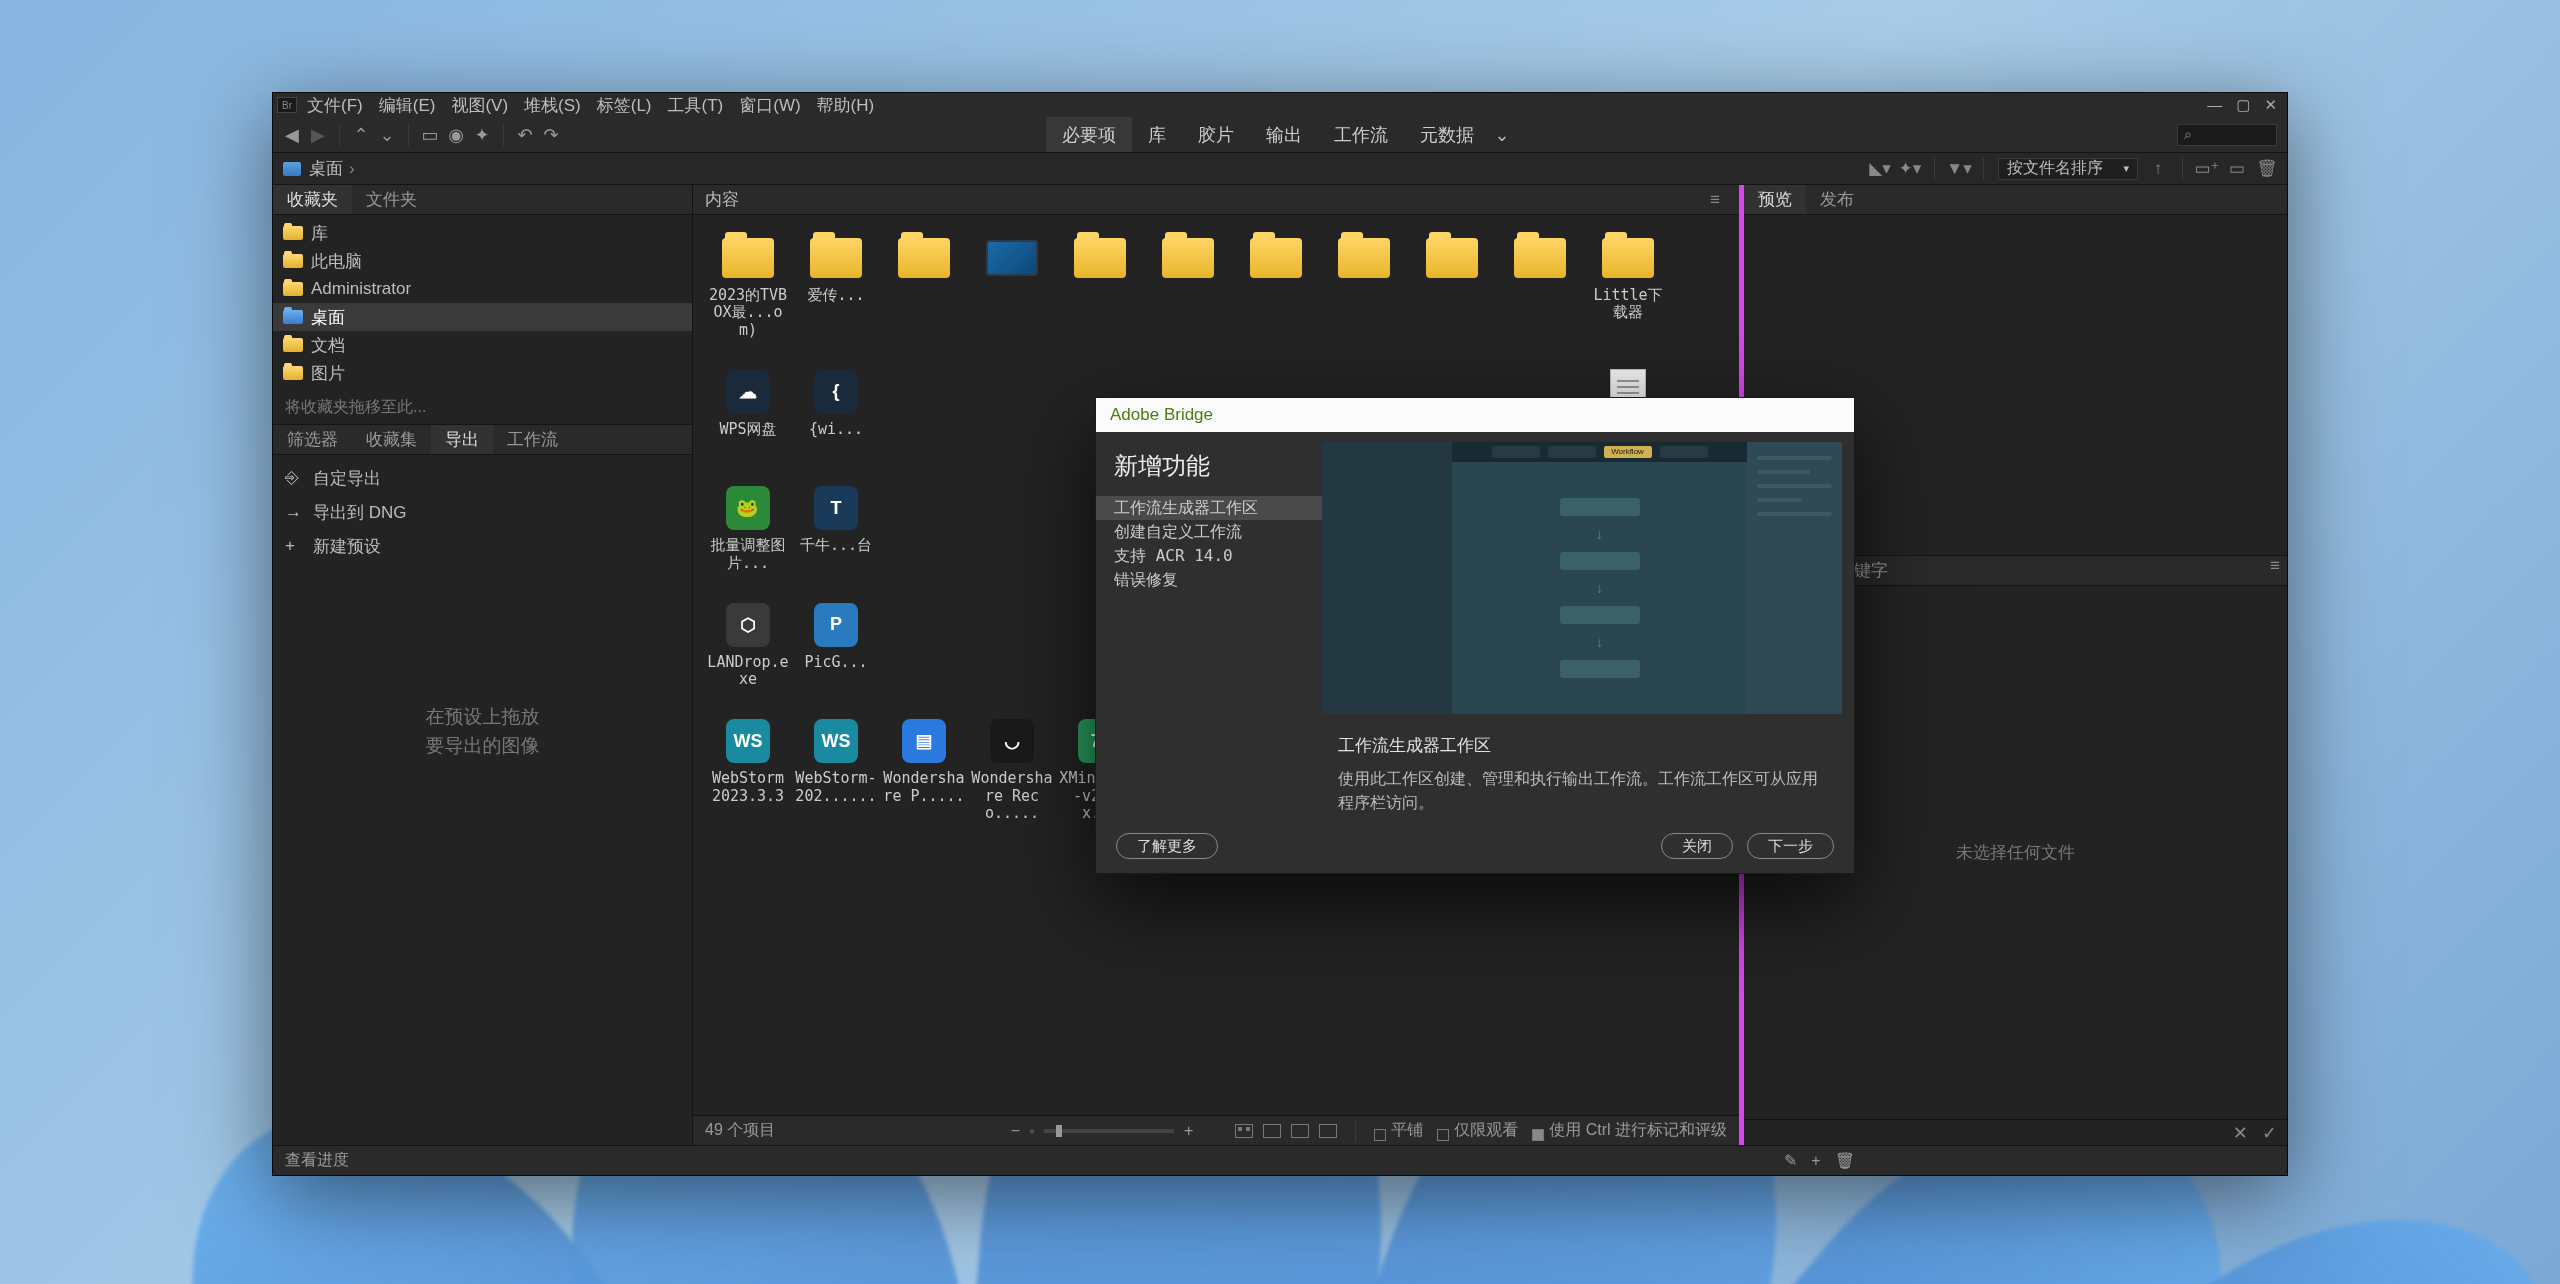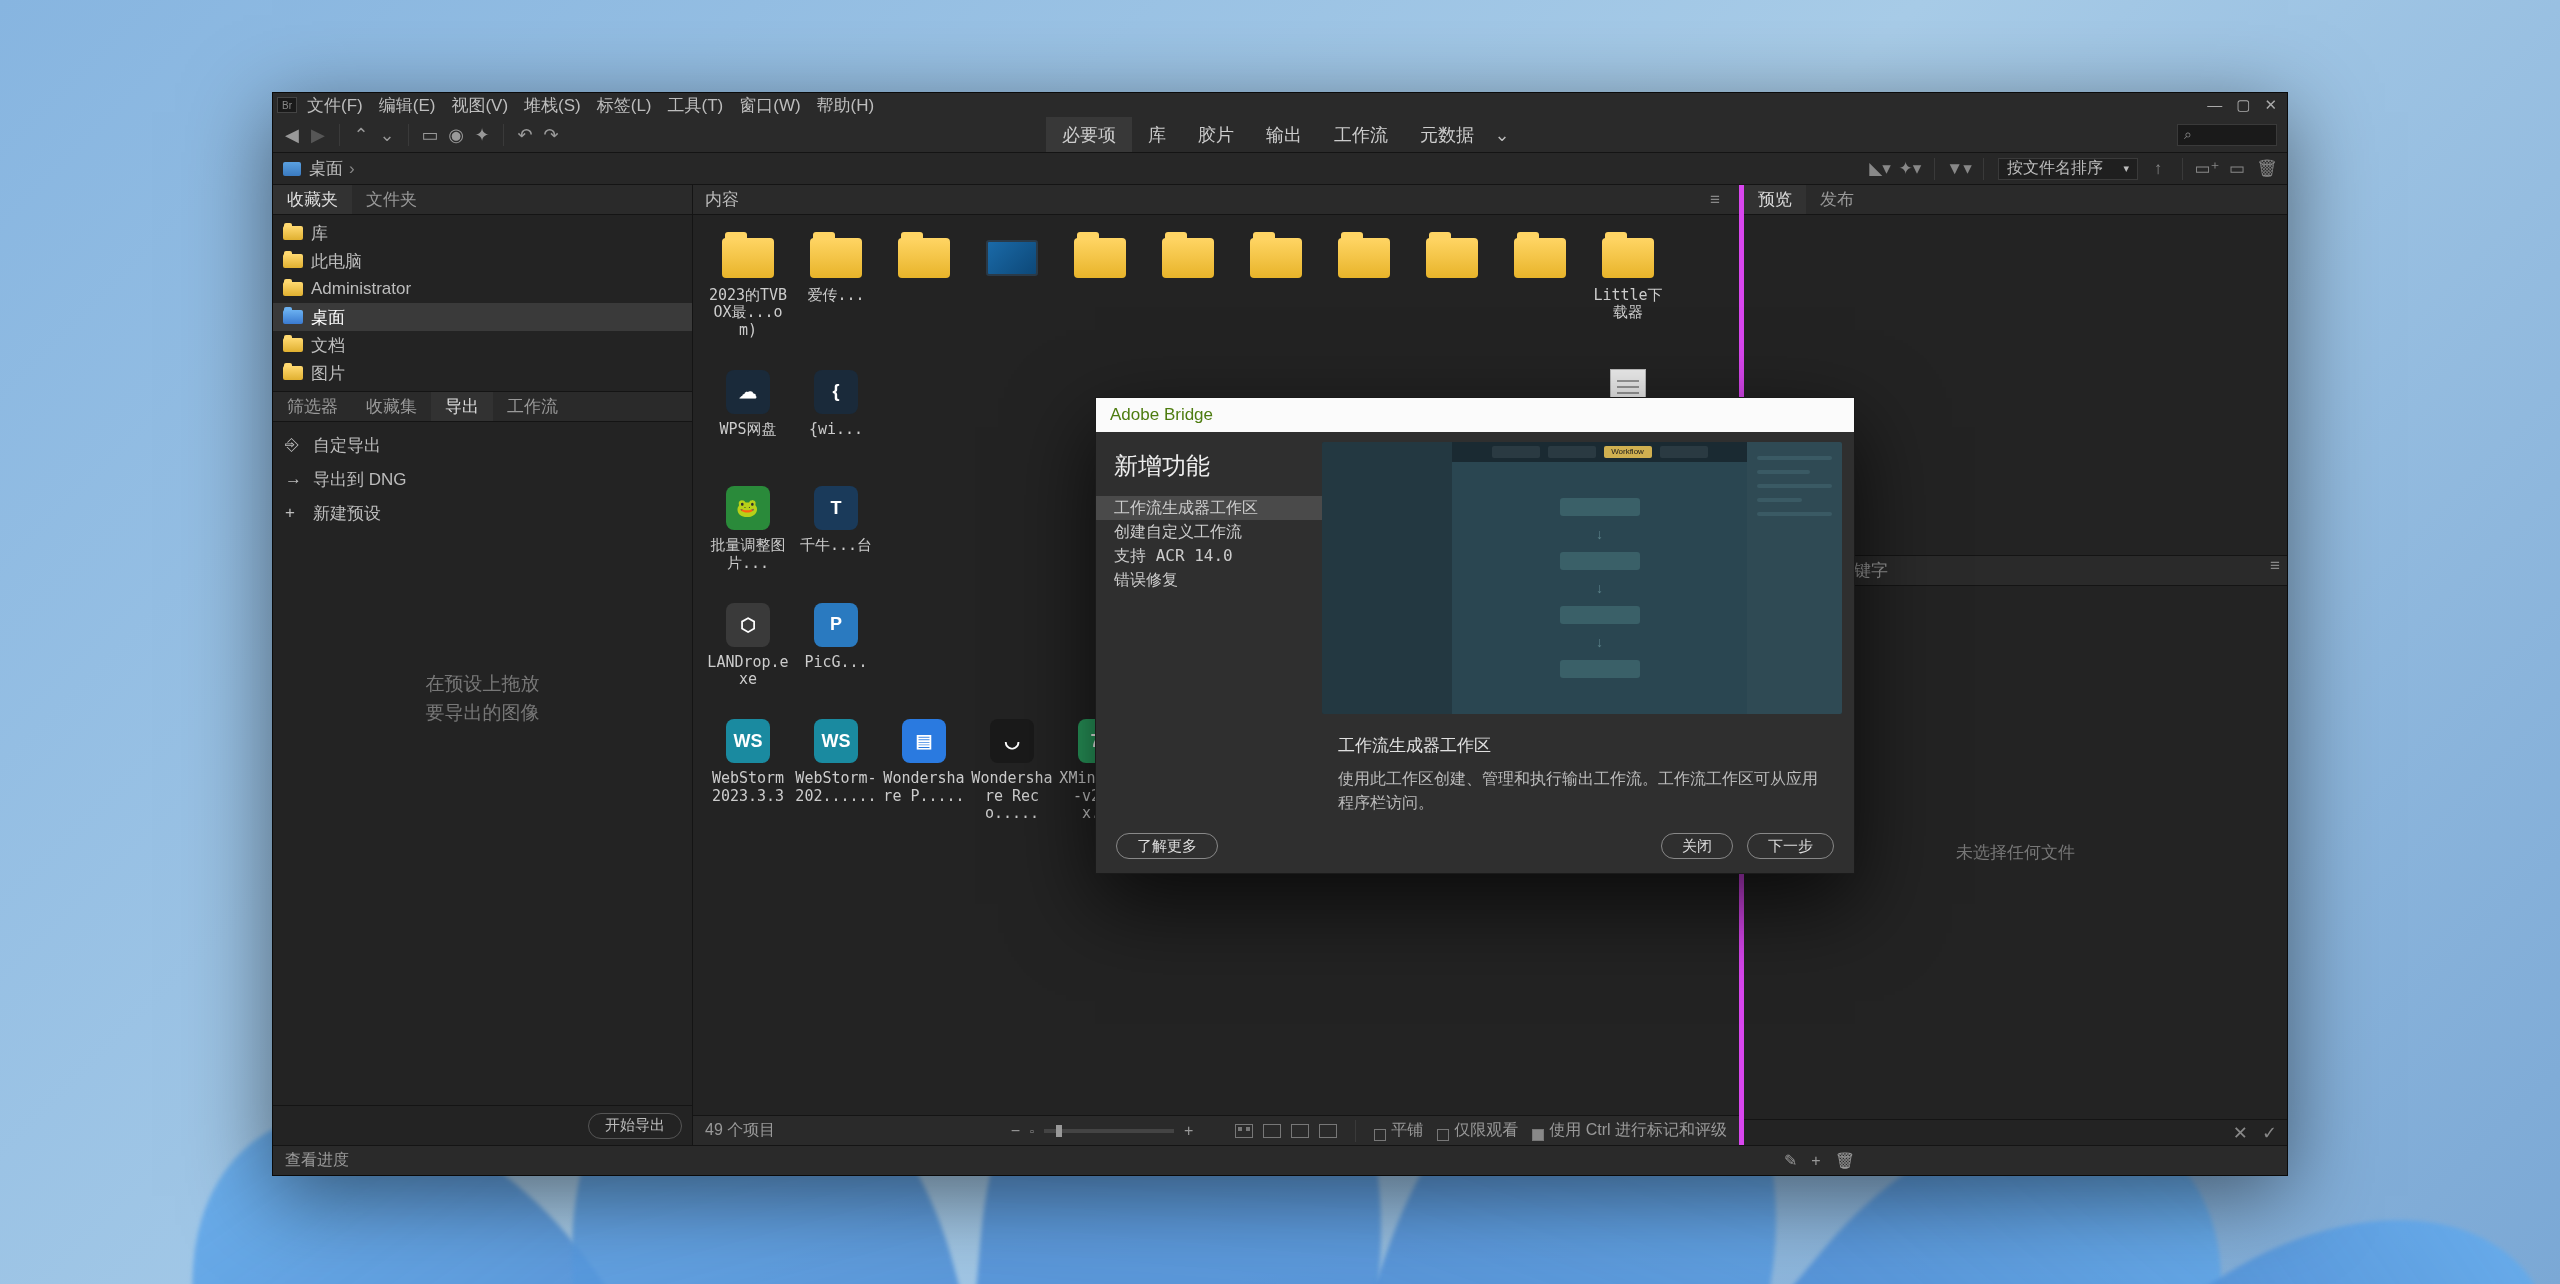--- a/index.html
+++ b/index.html
@@ -237,20 +237,21 @@
             </div>
             <div class="fav-item">
               <div class="folder-ic"></div>
               <span>文档</span>
             </div>
             <div class="fav-item">
               <div class="folder-ic"></div>
               <span>图片</span>
             </div>
           </div>
+        <div class="fav-hint">将收藏夹拖移至此...</div>
       </div>
       <div class="export-panel">
         <div class="panel-tabs" id="exp-tabs">
             <div class="ptab">筛选器</div>
             <div class="ptab">收藏集</div>
             <div class="ptab active">导出</div>
             <div class="ptab">工作流</div>
           </div>
         <div class="export-body">
           <div id="exp-rows">
@@ -261,23 +262,20 @@
               <div class="exp-row">
                 <span style="width: 18px;">→</span>
                 <span>导出到 DNG</span>
               </div>
               <div class="exp-row">
                 <span style="width: 18px;">+</span>
                 <span>新建预设</span>
               </div>
             </div>
           <div class="exp-drop" id="exp-drop">在预设上拖放<br>要导出的图像</div>
-        </div>
-        <div class="exp-footer">
-          <button class="exp-btn">开始导出</button>
         </div>
       </div>
     </div>
 
     <div class="center-col">
       <div class="content-header">
         <span>内容</span>
         <div class="ptab-menu">≡</div>
       </div>
       <div class="grid-body">

